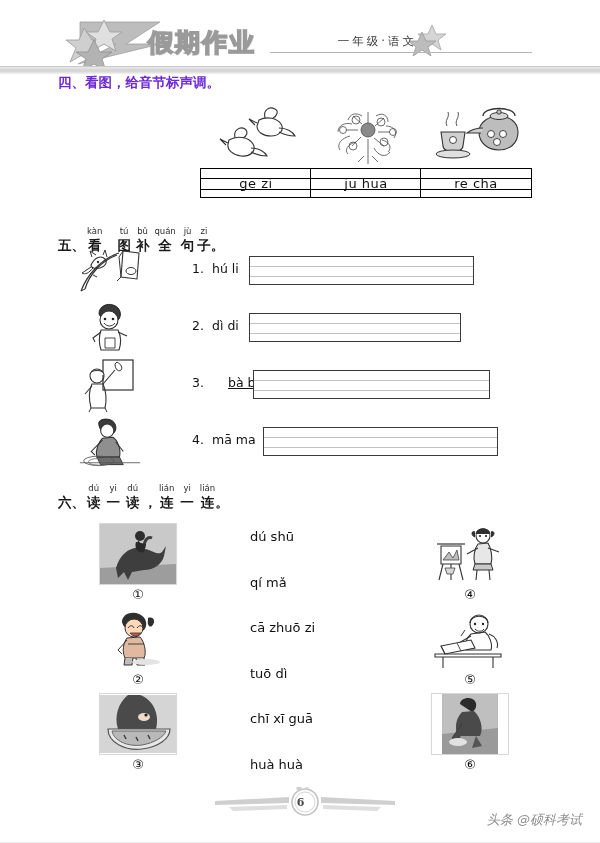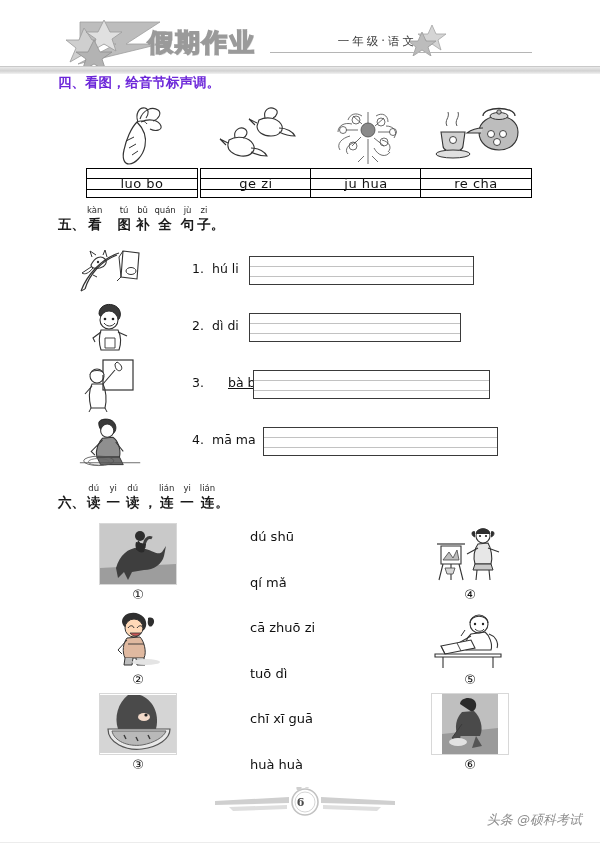--- a/index.html
+++ b/index.html
@@ -188,37 +188,20 @@
   </div>
   <div class="hdr-rule"></div>
   <div class="hdr-bar"></div>
 </div>
 
 <div id="section-four">
   <div id="sec4-heading" class="sec-heading">四、看图，给音节标声调。</div>
 
   <div class="s4-grid">
 
-    <div class="s4-item" style="left:26px;">
-      <div class="s4-pic">
-        <svg width="70" height="66" viewBox="0 0 70 66">
-          <path d="M30 20 C36 26 40 34 38 44 C36 54 28 62 22 62 C17 62 15 56 17 48 C19 38 24 26 30 20 Z" fill="none" stroke="#333" stroke-width="1.2"></path>
-          <path d="M22 46 L29 42 M25 53 L31 49 M19 39 L27 35" fill="none" stroke="#333" stroke-width="1"></path>
-          <path d="M31 20 C28 12 32 5 38 6 C42 7 42 12 39 16" fill="none" stroke="#333" stroke-width="1.1"></path>
-          <path d="M33 17 C36 8 45 4 51 8 C55 11 52 17 46 19" fill="none" stroke="#333" stroke-width="1.1"></path>
-          <path d="M34 20 C42 16 52 18 54 24 C55 28 49 30 43 27" fill="none" stroke="#333" stroke-width="1.1"></path>
-          <path d="M30 20 C35 18 38 19 40 22" fill="none" stroke="#333" stroke-width="1"></path>
-        </svg>
-      </div>
-      <div class="pybox">
-        <div class="ln a"></div>
-        <div class="ln b"></div>
-        <div class="txt">luo bo</div>
-      </div>
-    </div>
 
     <div class="s4-item" style="left:140px;">
       <div class="s4-pic">
         <svg width="86" height="66" viewBox="0 0 86 66">
           <path d="M46 18 C54 14 64 16 68 22 C72 28 66 34 58 34 C50 34 44 30 44 24 Z" fill="none" stroke="#333" stroke-width="1.1"></path>
           <path d="M52 16 C50 8 56 4 62 7 C66 9 64 14 60 16" fill="none" stroke="#333" stroke-width="1.1"></path>
           <path d="M44 21 L36 17 L42 23" fill="none" stroke="#333" stroke-width="1.1"></path>
           <path d="M66 26 C74 26 80 30 82 34 C76 34 70 32 66 30" fill="none" stroke="#333" stroke-width="1.1"></path>
           <path d="M16 38 C24 33 36 35 40 42 C44 49 37 55 28 54 C20 53 14 48 15 42 Z" fill="none" stroke="#333" stroke-width="1.1"></path>
           <path d="M22 36 C20 28 27 24 32 27 C36 30 33 35 30 36" fill="none" stroke="#333" stroke-width="1.1"></path>
@@ -302,21 +285,21 @@
         <span class="rb-hz">图</span>
       </div>
       <div class="rb-unit" style="margin-left:5px;">
         <span class="rb-py">bǔ</span>
         <span class="rb-hz">补</span>
       </div>
       <div class="rb-unit" style="margin-left:5px;justify-content:flex-end;">
         <span class="rb-py">quán</span>
         <span class="rb-hz">全</span>
       </div>
-      <div class="rb-unit" style="margin-left:5px;">
+      <div class="rb-unit" style="margin-left:5px;margin-top:21px;">
         <span class="rb-py">jù</span>
         <span class="rb-hz">句</span>
       </div>
       <div class="rb-unit" style="margin-left:3px;">
         <span class="rb-py">zi</span>
         <span class="rb-hz">子</span>
       </div>
       <div class="rb-unit">
         <span class="rb-py"></span>
         <span class="rb-hz">。</span>

